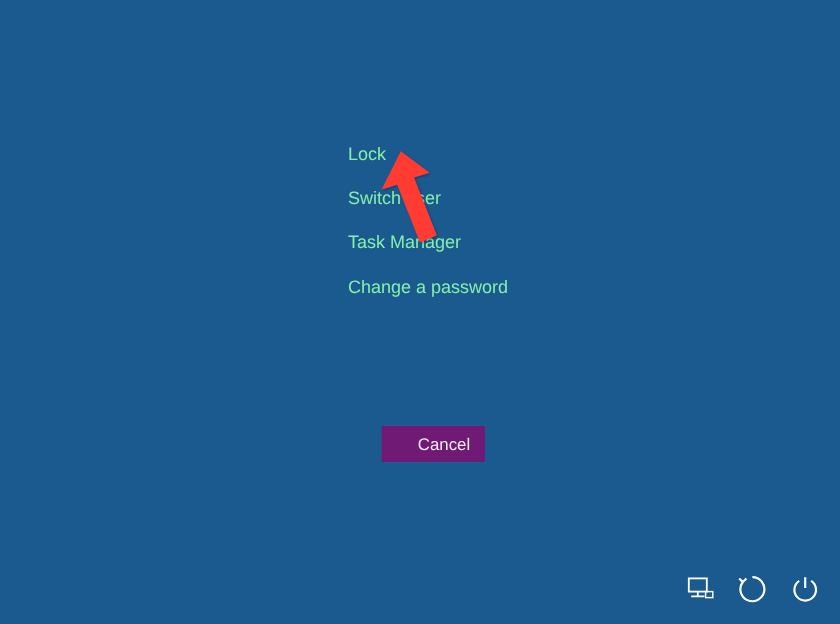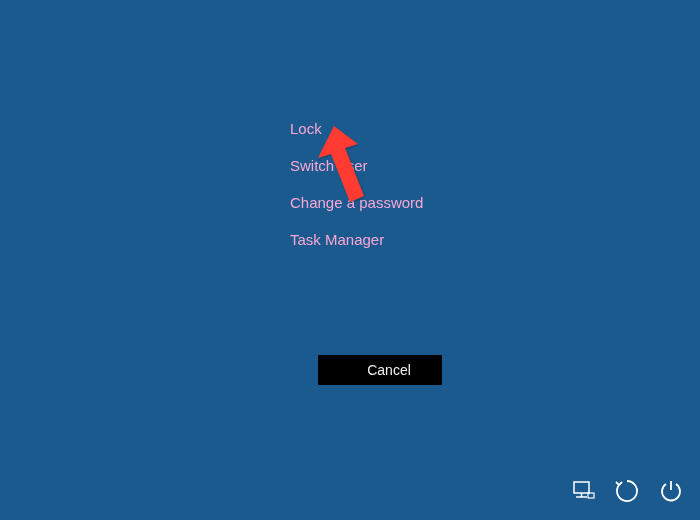--- a/index.html
+++ b/index.html
@@ -16,35 +16,35 @@
       position: relative;
     }
     .menu-list {
       position: absolute;
       left: 290px;
       top: 110px;
       display: flex;
       flex-direction: column;
     }
     .menu-item {
-      color: #f9a8d4;
+      color: #86efac;
       font-size: 15px;
       font-weight: 400;
       padding: 10px 0;
       cursor: pointer;
       user-select: none;
       white-space: nowrap;
     }
     .cancel-button {
       position: absolute;
       left: 318px;
       top: 355px;
-      width: 124px;
+      width: 86px;
       height: 30px;
-      background: #000000;
+      background: #701a75;
       color: #f0f0f0;
       font-size: 14px;
       border: none;
       cursor: pointer;
       display: flex;
       align-items: center;
       justify-content: center;
       font-family: inherit;
       padding-left: 18px;
     }
@@ -75,22 +75,22 @@
       top: 118px;
       pointer-events: none;
     }
   </style>
 </head>
 <body>
 
 <div class="menu-list">
   <div class="menu-item">Lock</div>
   <div class="menu-item">Switch user</div>
+  <div class="menu-item">Task Manager</div>
   <div class="menu-item">Change a password</div>
-  <div class="menu-item">Task Manager</div>
 </div>
 
 <button class="cancel-button">Cancel</button>
 
 <div class="system-icons">
   <div class="sys-icon">
     <svg viewBox="0 0 26 26" width="26" height="26">
       <rect x="4" y="4" width="15" height="11" stroke="#ffffff" fill="none"></rect>
       <line x1="11.5" y1="15" x2="11.5" y2="19" stroke="#ffffff"></line>
       <line x1="6" y1="19" x2="17" y2="19" stroke="#ffffff"></line>

